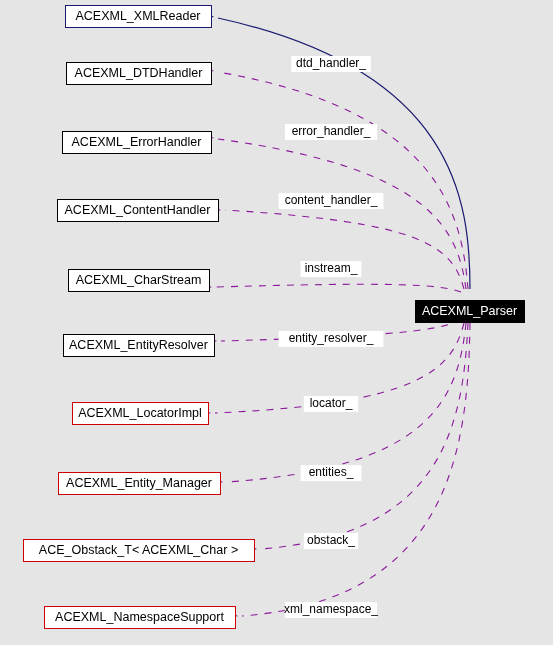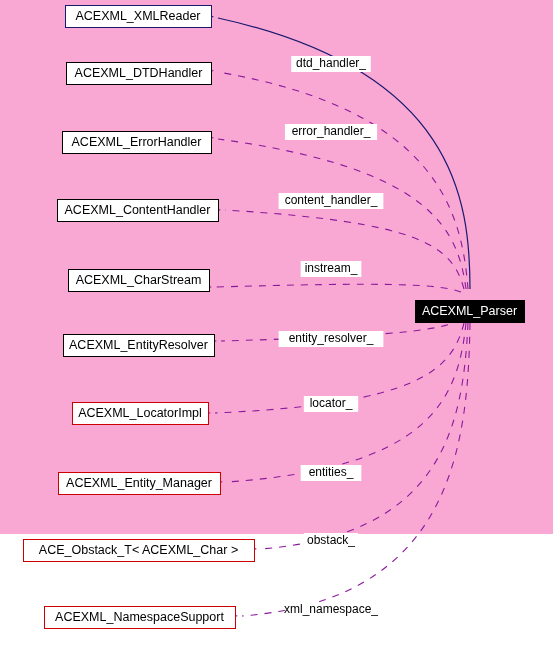--- a/index.html
+++ b/index.html
@@ -10,22 +10,22 @@
   }
   body {
     width: 553px;
     height: 645px;
     font-family: "Liberation Sans", sans-serif;
     overflow: hidden;
   }
   #diagram-root {
     position: relative;
     width: 553px;
-    height: 534px;
-    background: #f9a8d4;
+    height: 645px;
+    background: #e5e5e5;
   }
   svg#collab-svg {
     display: block;
     width: 553px;
     height: 645px;
   }
   .node-box {
     fill: #ffffff;
     stroke-width: 1;
   }

